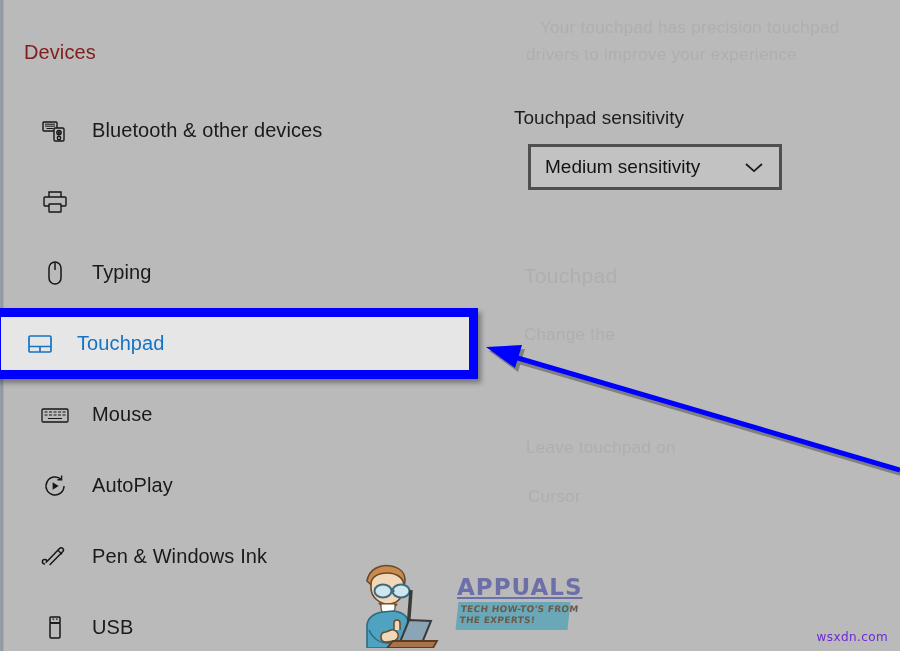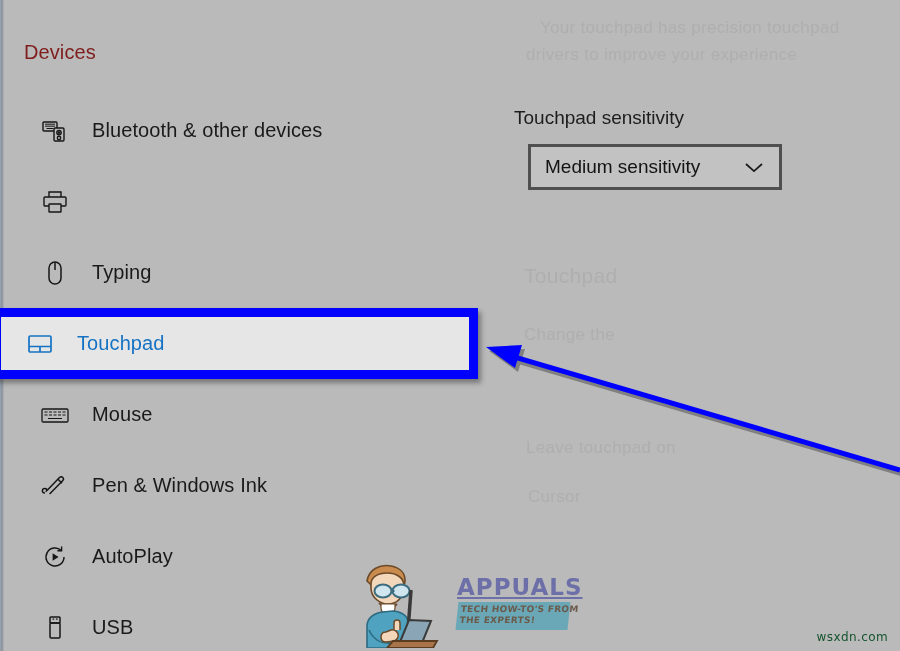--- a/index.html
+++ b/index.html
@@ -185,21 +185,21 @@
     letter-spacing: .3px;
     line-height: 1.25;
     white-space: nowrap;
   }
 
   #site-credit {
     position: absolute;
     right: 12px; bottom: 7px;
     font-family: "DejaVu Sans", sans-serif;
     font-size: 12px;
-    color: #14532d;
+    color: #6d28d9;
     letter-spacing: .4px;
   }
 </style>
 </head>
 <body>
 
 <div id="settings-window">
 
   <div id="left-edge-strip"></div>
 
@@ -258,38 +258,38 @@
         <svg width="28" height="20" viewBox="0 0 28 20" fill="none" stroke="currentColor" stroke-width="1.3">
           <rect x="1" y="4" width="26" height="13" rx="1.2"></rect>
           <path d="M3.5 7h3M8 7h3M12.5 7h3M17 7h3M21.5 7h3M3.5 10h3M8 10h3M12.5 10h3M17 10h3M21.5 10h3M7 13.5h14" stroke-width="1.1"></path>
         </svg>
       </span>
       <span class="nav-label">Mouse</span>
     </div>
 
     <div class="nav-item">
       <span class="nav-icon">
+        <svg width="26" height="26" viewBox="0 0 26 26" fill="none" stroke="currentColor" stroke-width="1.5">
+          <path d="M22 13a9 9 0 1 1-2.7-6.4"></path>
+          <path d="M19.6 2.6v4.2h-4.2" stroke-width="1.4"></path>
+          <path d="M10.6 9.2l6 3.8-6 3.8z" fill="currentColor" stroke="none"></path>
+        </svg>
+      </span>
+      <span class="nav-label">AutoPlay</span>
+    </div>
+
+    <div class="nav-item">
+      <span class="nav-icon">
         <svg width="28" height="26" viewBox="0 0 28 26" fill="none" stroke="currentColor" stroke-width="1.5">
           <path d="M4 20c-1.6 0-2.6-1-2.6-2.3 0-1.2 1-2.2 2.4-2.2 1.2 0 2 .7 2 1.6 0 .8-.6 1.3-1.3 1.3"></path>
           <path d="M6 17.5 18.5 4.5c1-1 2.4-1 3.3 0 .9 1 .8 2.4-.2 3.3L8.6 21"></path>
           <path d="M17 6.2l4 4"></path>
         </svg>
       </span>
       <span class="nav-label">Pen &amp; Windows Ink</span>
-    </div>
-
-    <div class="nav-item">
-      <span class="nav-icon">
-        <svg width="26" height="26" viewBox="0 0 26 26" fill="none" stroke="currentColor" stroke-width="1.5">
-          <path d="M22 13a9 9 0 1 1-2.7-6.4"></path>
-          <path d="M19.6 2.6v4.2h-4.2" stroke-width="1.4"></path>
-          <path d="M10.6 9.2l6 3.8-6 3.8z" fill="currentColor" stroke="none"></path>
-        </svg>
-      </span>
-      <span class="nav-label">AutoPlay</span>
     </div>
 
     <div class="nav-item">
       <span class="nav-icon">
         <svg width="22" height="26" viewBox="0 0 22 26" fill="none" stroke="currentColor" stroke-width="1.5">
           <rect x="6" y="2" width="10" height="6" rx=".8"></rect>
           <path d="M8.6 4.2h1.6M12 4.2h1.6" stroke-width="1.2"></path>
           <rect x="6" y="8" width="10" height="15" rx="1.2"></rect>
         </svg>
       </span>

